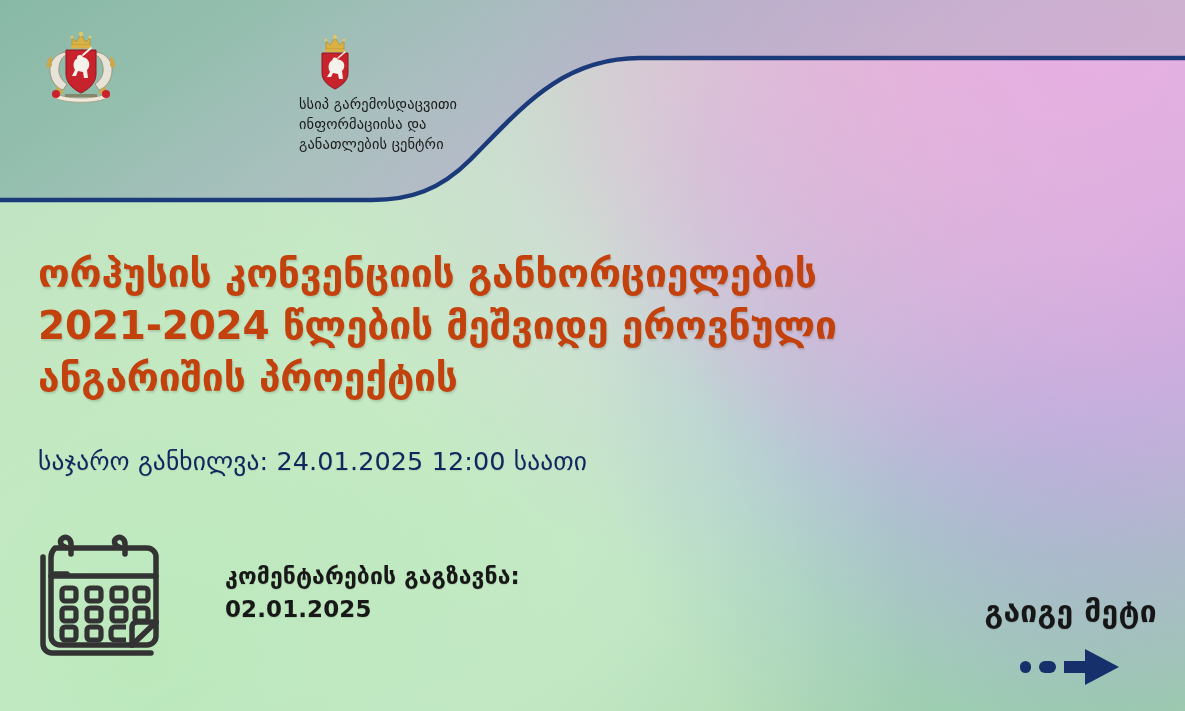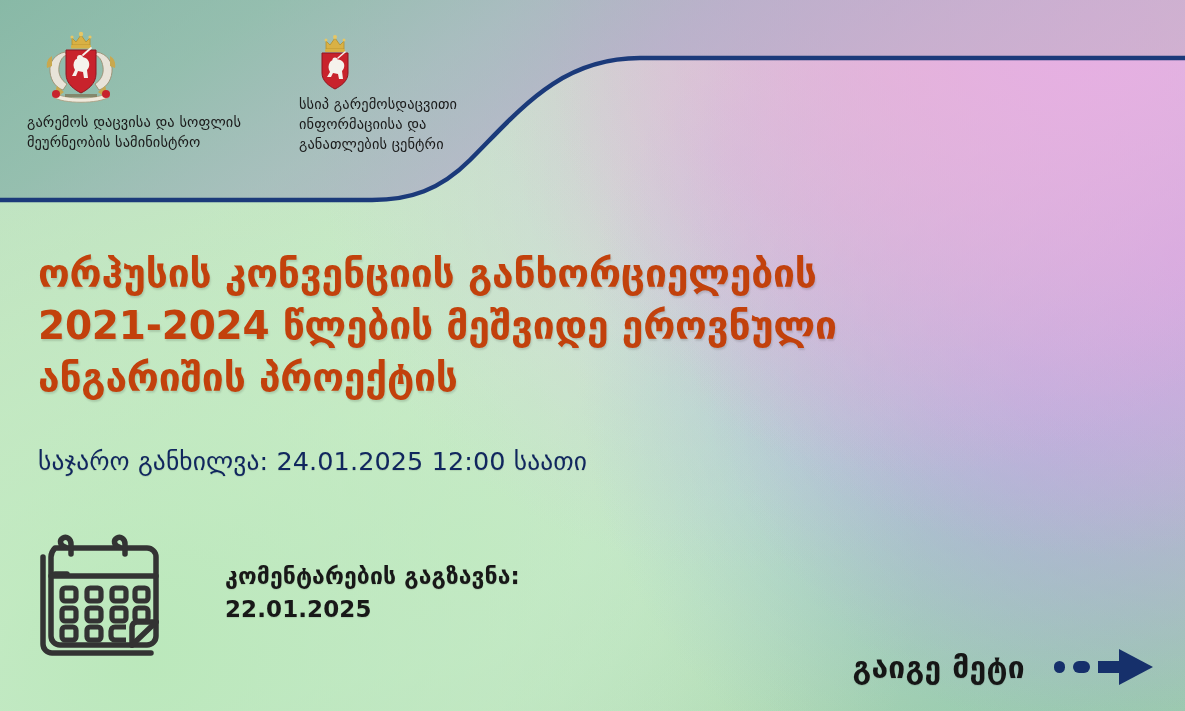--- a/index.html
+++ b/index.html
@@ -116,22 +116,23 @@
     text-shadow: 0px 1px 1px rgba(0,0,0,0.10);
   }
 
   
   .cta {
     position: absolute;
     right: 28px;
     bottom: 24px;
     display: flex;
     align-items: center;
-    gap: 28px;
+    gap: 18px;
     cursor: pointer;
+    flex-direction: column;
   }
   .cta-label {
     font-size: 30px;
     font-weight: 700;
     color: #161616;
     letter-spacing: 0.3px;
     text-shadow: 0px 1px 1px rgba(0,0,0,0.10);
   }
   .cta-arrow { width: 104px; height: 40px; flex: none; }
 </style>
@@ -193,22 +194,20 @@
                    C45 26 39 27 36 30 Z" fill="#f5f2ec"></path>
           <circle cx="41" cy="28" r="3" fill="#f5f2ec"></circle>
           <path d="M44 25 L52 18" stroke="#f5f2ec" stroke-width="1.8" stroke-linecap="round"></path>
 
           <path d="M14 62 C24 70 60 70 70 62 L70 67 C60 74 24 74 14 67 Z" fill="#efe9dc" stroke="#a89b7c" stroke-width="0.8"></path>
           <rect x="26" y="64" width="32" height="3" fill="#7b6c49" opacity="0.65"></rect>
           <circle cx="17" cy="64" r="4" fill="#c8232c"></circle>
           <circle cx="67" cy="64" r="4" fill="#c8232c"></circle>
         </svg>
       </div>
-      <div class="org-name">გარემოს დაცვისა და სოფლის
-მეურნეობის სამინისტრო</div>
     </div>
 
     <div class="logo-block center">
       <div class="emblem-wrap-small">
         <svg viewBox="0 0 60 62" width="60" height="62" aria-hidden="true">
 
           <path d="M30 8 L25 15 L21 11 L21 19 L39 19 L39 11 L35 15 Z" fill="#d9b144" stroke="#b58f2c" stroke-width="0.8"></path>
           <circle cx="30" cy="7" r="2" fill="#e6c766"></circle>
           <circle cx="21" cy="10" r="1.5" fill="#e6c766"></circle>
           <circle cx="39" cy="10" r="1.5" fill="#e6c766"></circle>
@@ -270,21 +269,21 @@
           <path d="M93 95 H82 C79.8 95 78 96.8 78 99 V104 C78 106.2 79.8 108 82 108 H93"></path>
         </g>
 
         <g fill="none" stroke="#333333" stroke-width="5.5" stroke-linejoin="round" stroke-linecap="round">
           <path d="M123 90 H104 C101 90 99 92 99 95 V113"></path>
           <path d="M99 113 L123 90"></path>
         </g>
       </svg>
     </div>
     <div class="cal-text">კომენტარების გაგზავნა:
-22.01.2025</div>
+02.01.2025</div>
   </div>
 
   <div class="cta">
     <span class="cta-label">გაიგე მეტი</span>
     <span class="cta-arrow">
       <svg viewBox="0 0 104 40" width="104" height="40" aria-hidden="true">
         <g fill="#16306b">
           <rect x="1" y="14" width="11" height="12" rx="5.5"></rect>
           <rect x="20" y="14" width="17" height="12" rx="6"></rect>
           <rect x="45" y="14" width="30" height="12"></rect>

